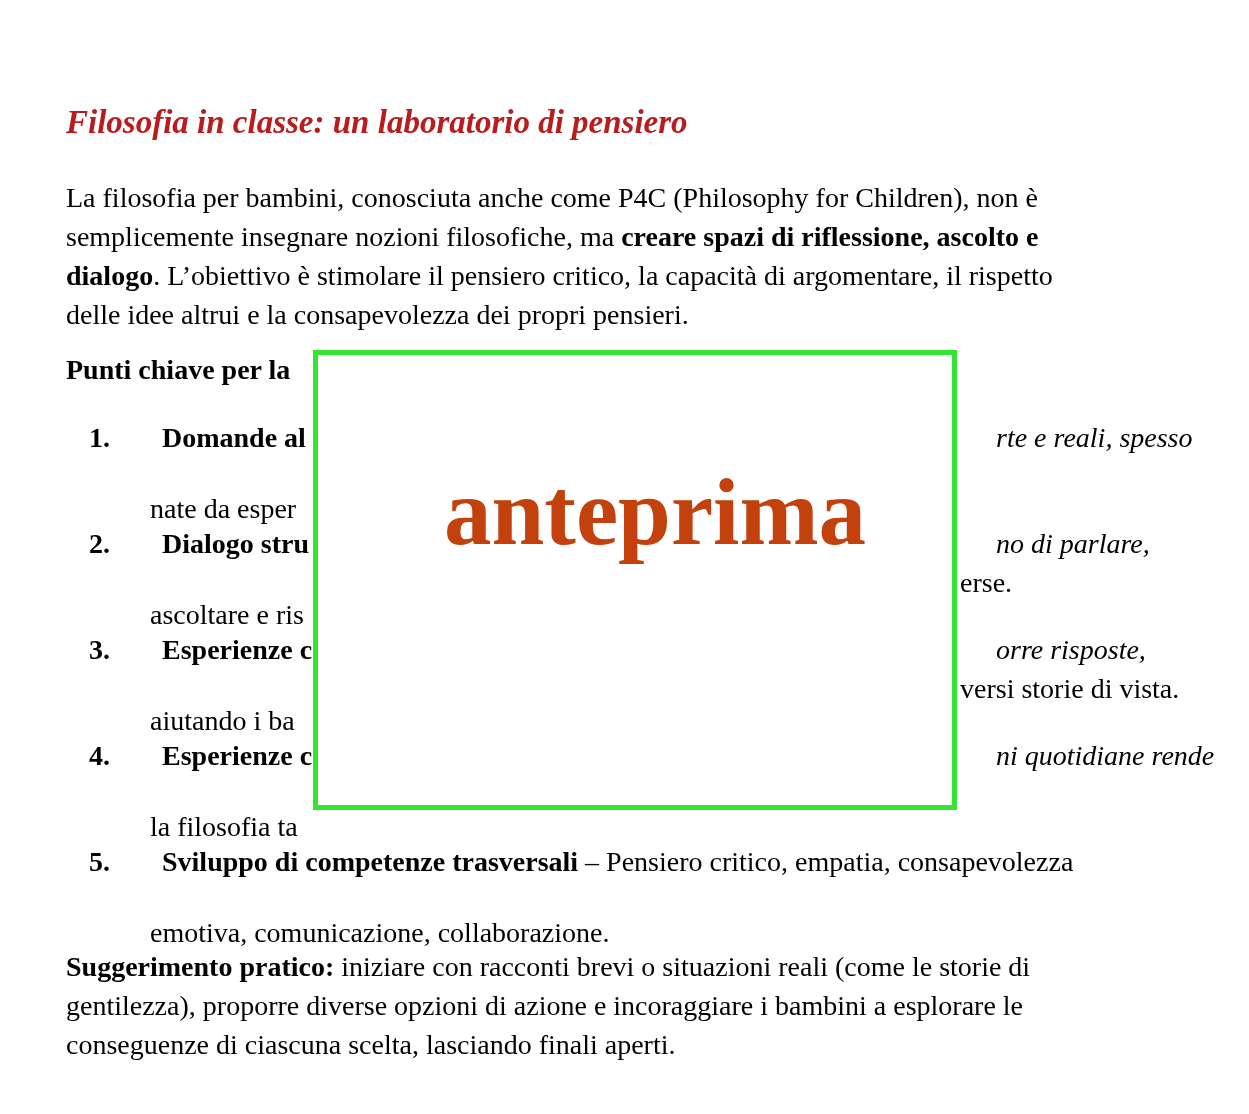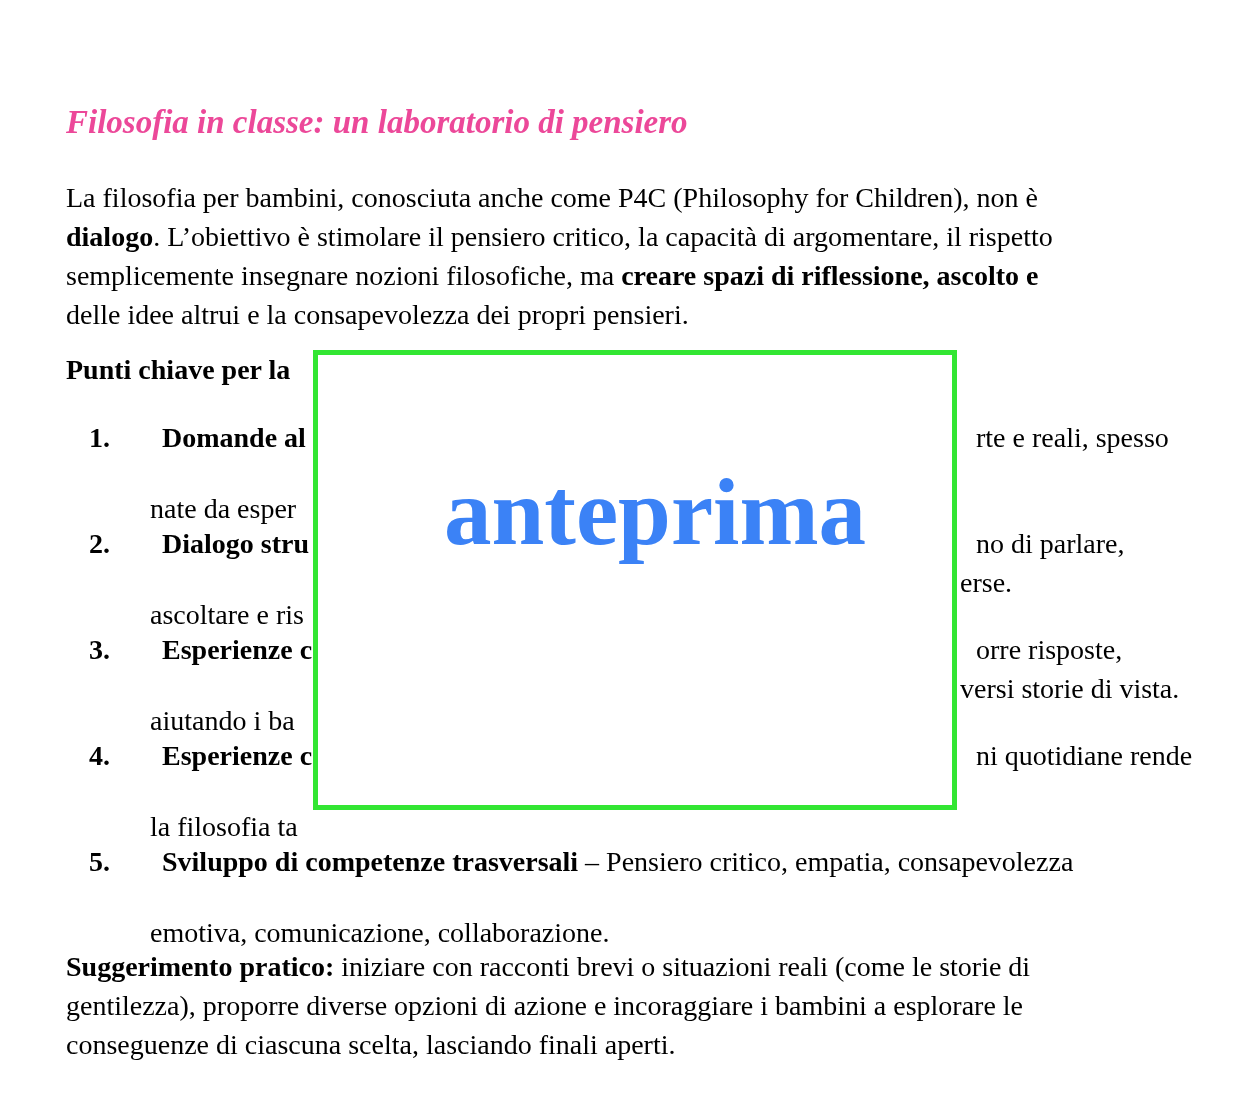--- a/index.html
+++ b/index.html
@@ -27,21 +27,21 @@
     font-size:28px; line-height:39px; font-weight:bold;
     white-space:nowrap;
   }
   .list-item {
     position:absolute; left:0; width:1249px; height:78px;
     font-size:28px; line-height:39px;
   }
   .list-item .num  { position:absolute; left:89px;  top:0;    font-weight:bold; }
   .list-item .l1   { position:absolute; left:162px; top:0;    white-space:nowrap;text-align:center; }
   .list-item .l2   { position:absolute; left:150px; top:39px; white-space:nowrap;margin-top:32px; }
-  .list-item .r1   { position:absolute; left:976px; top:0;    white-space:nowrap; }
+  .list-item .r1   { position:absolute; left:996px; top:0;    white-space:nowrap;font-style:italic; }
   .list-item .r2   { position:absolute; left:960px; top:39px; white-space:nowrap; }
   .item-1 { top:418px; }
   .item-2 { top:524px; }
   .item-3 { top:630px; }
   .item-4 { top:736px; }
   .item-5 { top:842px; }
   b { font-weight:bold; }
   .overlay {
     position:absolute; left:313px; top:350px;
     width:644px; height:460px;
@@ -57,26 +57,26 @@
     font-weight:bold;
     color:#0a0a0a;
     white-space:nowrap;
   }
 </style>
 </head>
 <body>
 
 <div class="page" style="background: rgb(255, 255, 255);">
 
-  <h1 class="doc-heading" style="color: #ec4899;">Filosofia in classe: un laboratorio di pensiero</h1>
+  <h1 class="doc-heading" style="color: #b91c1c;">Filosofia in classe: un laboratorio di pensiero</h1>
 
   <div class="para intro">
     <div class="line"><span>La filosofia per bambini, conosciuta anche come P4C (Philosophy for Children), non è</span></div>
+    <div class="line"><span>semplicemente insegnare nozioni filosofiche, ma </span><b>creare spazi di riflessione, ascolto e</b></div>
     <div class="line"><b>dialogo</b><span>. L’obiettivo è stimolare il pensiero critico, la capacità di argomentare, il rispetto</span></div>
-    <div class="line"><span>semplicemente insegnare nozioni filosofiche, ma </span><b>creare spazi di riflessione, ascolto e</b></div>
     <div class="line"><span>delle idee altrui e la consapevolezza dei propri pensieri.</span></div>
   </div>
 
   <div class="list-heading">Punti chiave per la</div>
 
   <div class="list-item item-1">
     <span class="num">1.</span>
     <div class="l1"><b>Domande al</b></div>
     <div class="l2">nate da esper</div>
     <div class="r1">rte e reali, spesso</div>
@@ -115,16 +115,16 @@
     <div class="r2"></div>
   </div>
 
   <div class="para suggestion">
     <div class="line"><b>Suggerimento pratico:</b><span> iniziare con racconti brevi o situazioni reali (come le storie di</span></div>
     <div class="line"><span>gentilezza), proporre diverse opzioni di azione e incoraggiare i bambini a esplorare le</span></div>
     <div class="line"><span>conseguenze di ciascuna scelta, lasciando finali aperti.</span></div>
   </div>
 
   <div class="overlay" style="border-color: rgb(50, 230, 50); background: rgb(255, 255, 255);">
-    <div class="overlay-label" style="color: #3b82f6; padding-left: 40px;">anteprima</div>
+    <div class="overlay-label" style="color: #c2410c; padding-left: 40px;">anteprima</div>
   </div>
 
 </div>
 
 </body></html>

